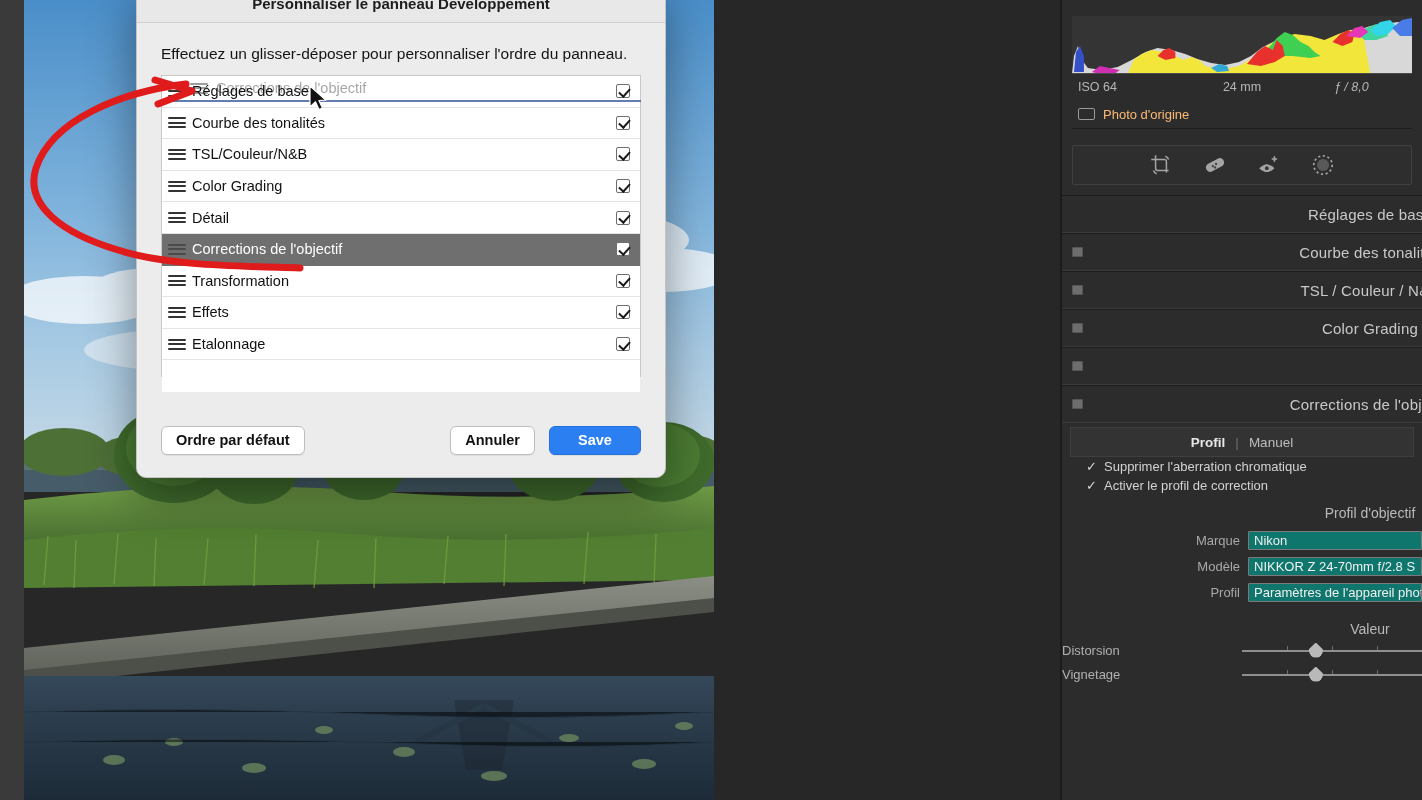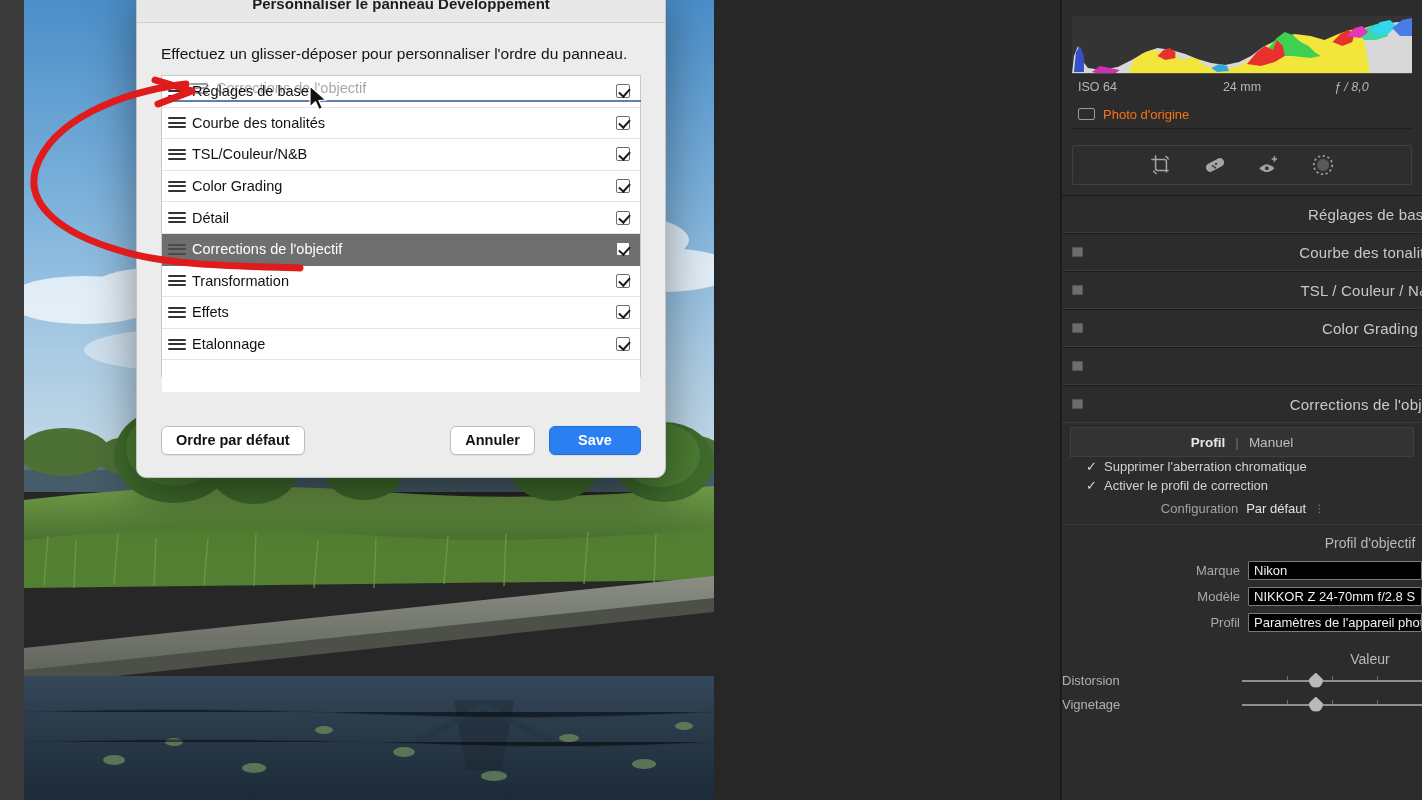--- a/index.html
+++ b/index.html
@@ -52,21 +52,21 @@
   .exif-row {
     display: flex; align-items: center;
     height: 26px; padding: 0 6px;
     font-size: 12.5px; color: #b5b5b5;
   }
   .exif-row > span { flex: 1; }
   .exif-row > span:nth-child(2) { text-align: center; }
   .exif-row > span:nth-child(3) { text-align: center; font-style: italic; }
   .origin-row {
     display: flex; align-items: center; gap: 8px;
-    height: 28px; padding: 0 6px; font-size: 13px; color: #f97316;
+    height: 28px; padding: 0 6px; font-size: 13px; color: #fdba74;
   }
   .origin-box {
     width: 17px; height: 12px; border: 1.5px solid #9a9a9a; border-radius: 2px;
   }
   .tools-row {
     margin: 10px 10px 0 10px;
     height: 40px;
     background: #2e2e2e;
     border: 1px solid #404040;
     border-radius: 2px;
@@ -127,21 +127,21 @@
     white-space: nowrap;
   }
   .field-row {
     display: flex; align-items: center; gap: 8px;
     padding: 2px 0 2px 0; margin-bottom: 3px;
   }
   .field-label {
     width: 178px; text-align: right; color: #a8a8a8; font-size: 13px;
   }
   .field-box {
-    flex: 1; height: 19px; background: #000000;
+    flex: 1; height: 19px; background: #0f766e;
     border: 1px solid #7a7a7a; border-radius: 1px;
     color: #f0f0f0; font-size: 13px;
     display: flex; align-items: center; padding: 0 5px;
     white-space: nowrap; overflow: hidden;
   }
   .valeur-title {
     text-align: center; color: #b9b9b9; font-size: 14px;
     padding: 14px 0 6px 0;
     transform: translateX(128px);
   }
@@ -532,25 +532,20 @@
 
         <div class="chk-line">
           <span class="chk-mark">✓</span>
           <span>Supprimer l'aberration chromatique</span>
         </div>
         <div class="chk-line">
           <span class="chk-mark">✓</span>
           <span>Activer le profil de correction</span>
         </div>
 
-        <div class="cfg-row">
-          <span class="cfg-label">Configuration</span>
-          <span class="cfg-value">Par défaut</span>
-          <span class="cfg-caret">⋮</span>
-        </div>
 
         <div class="sect-title">Profil d'objectif</div>
 
         <div class="field-row">
           <span class="field-label">Marque</span>
           <span class="field-box">Nikon</span>
         </div>
         <div class="field-row">
           <span class="field-label">Modèle</span>
           <span class="field-box">NIKKOR Z 24-70mm f/2.8 S</span>

